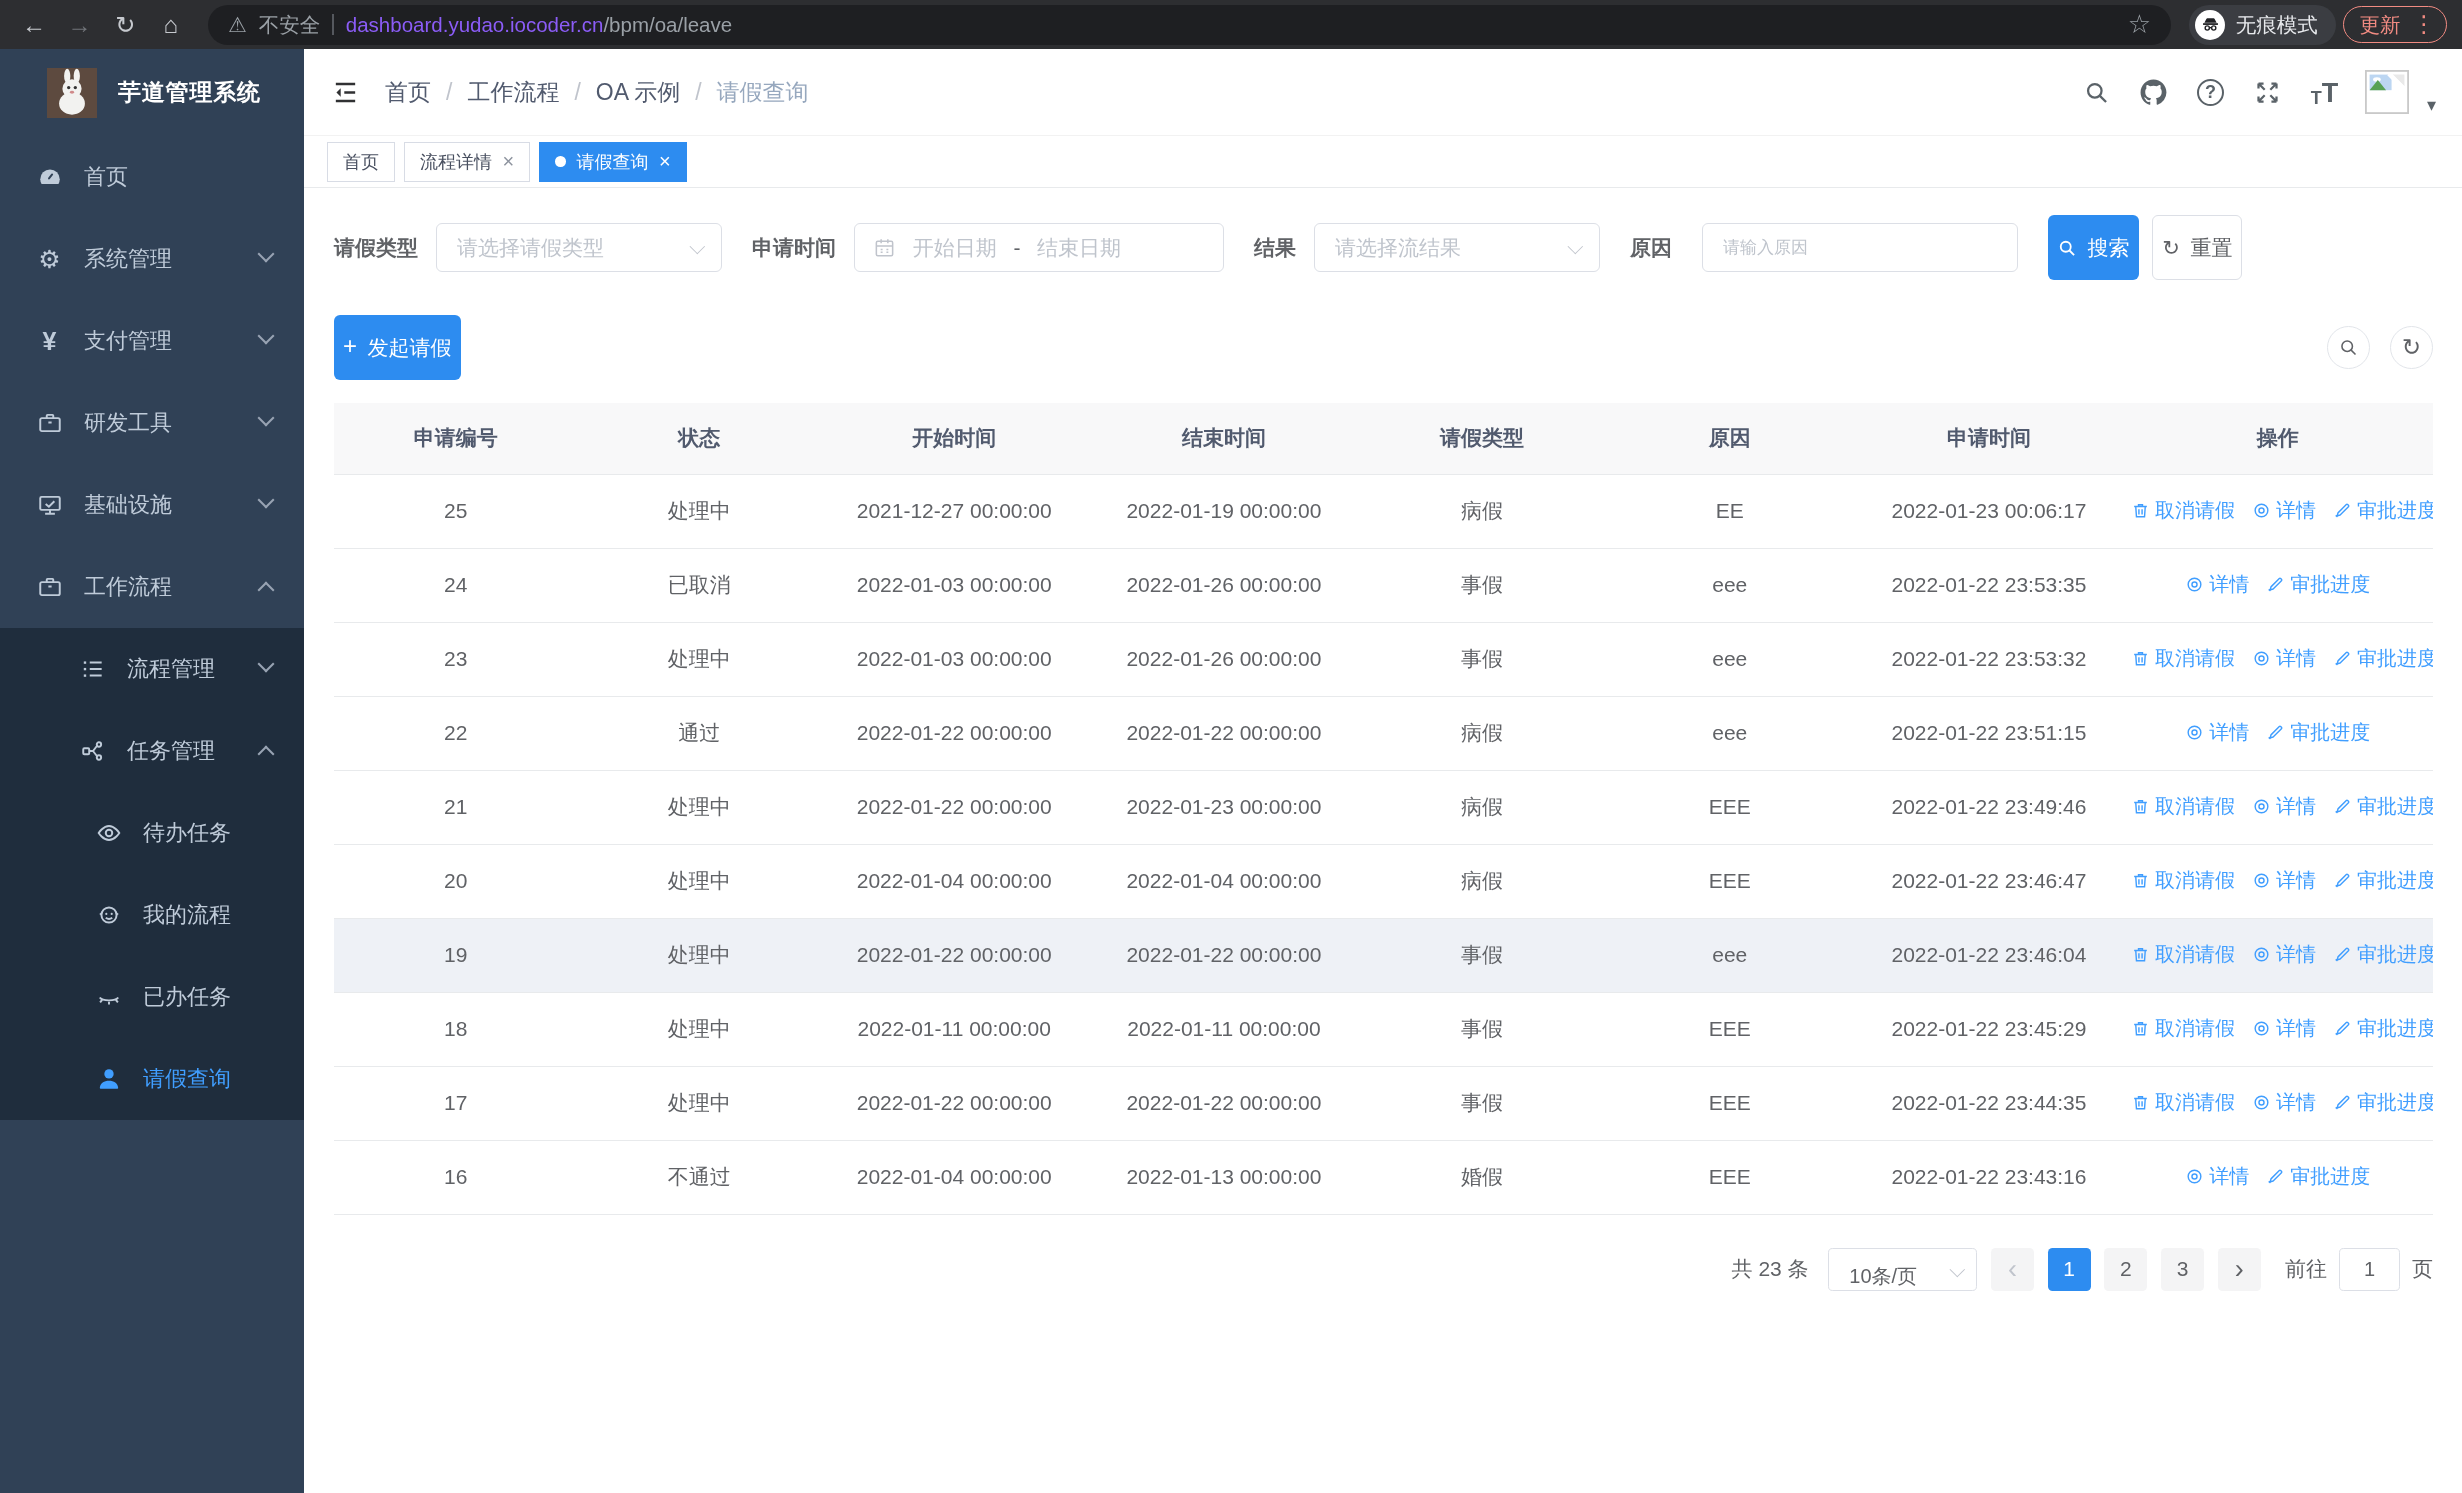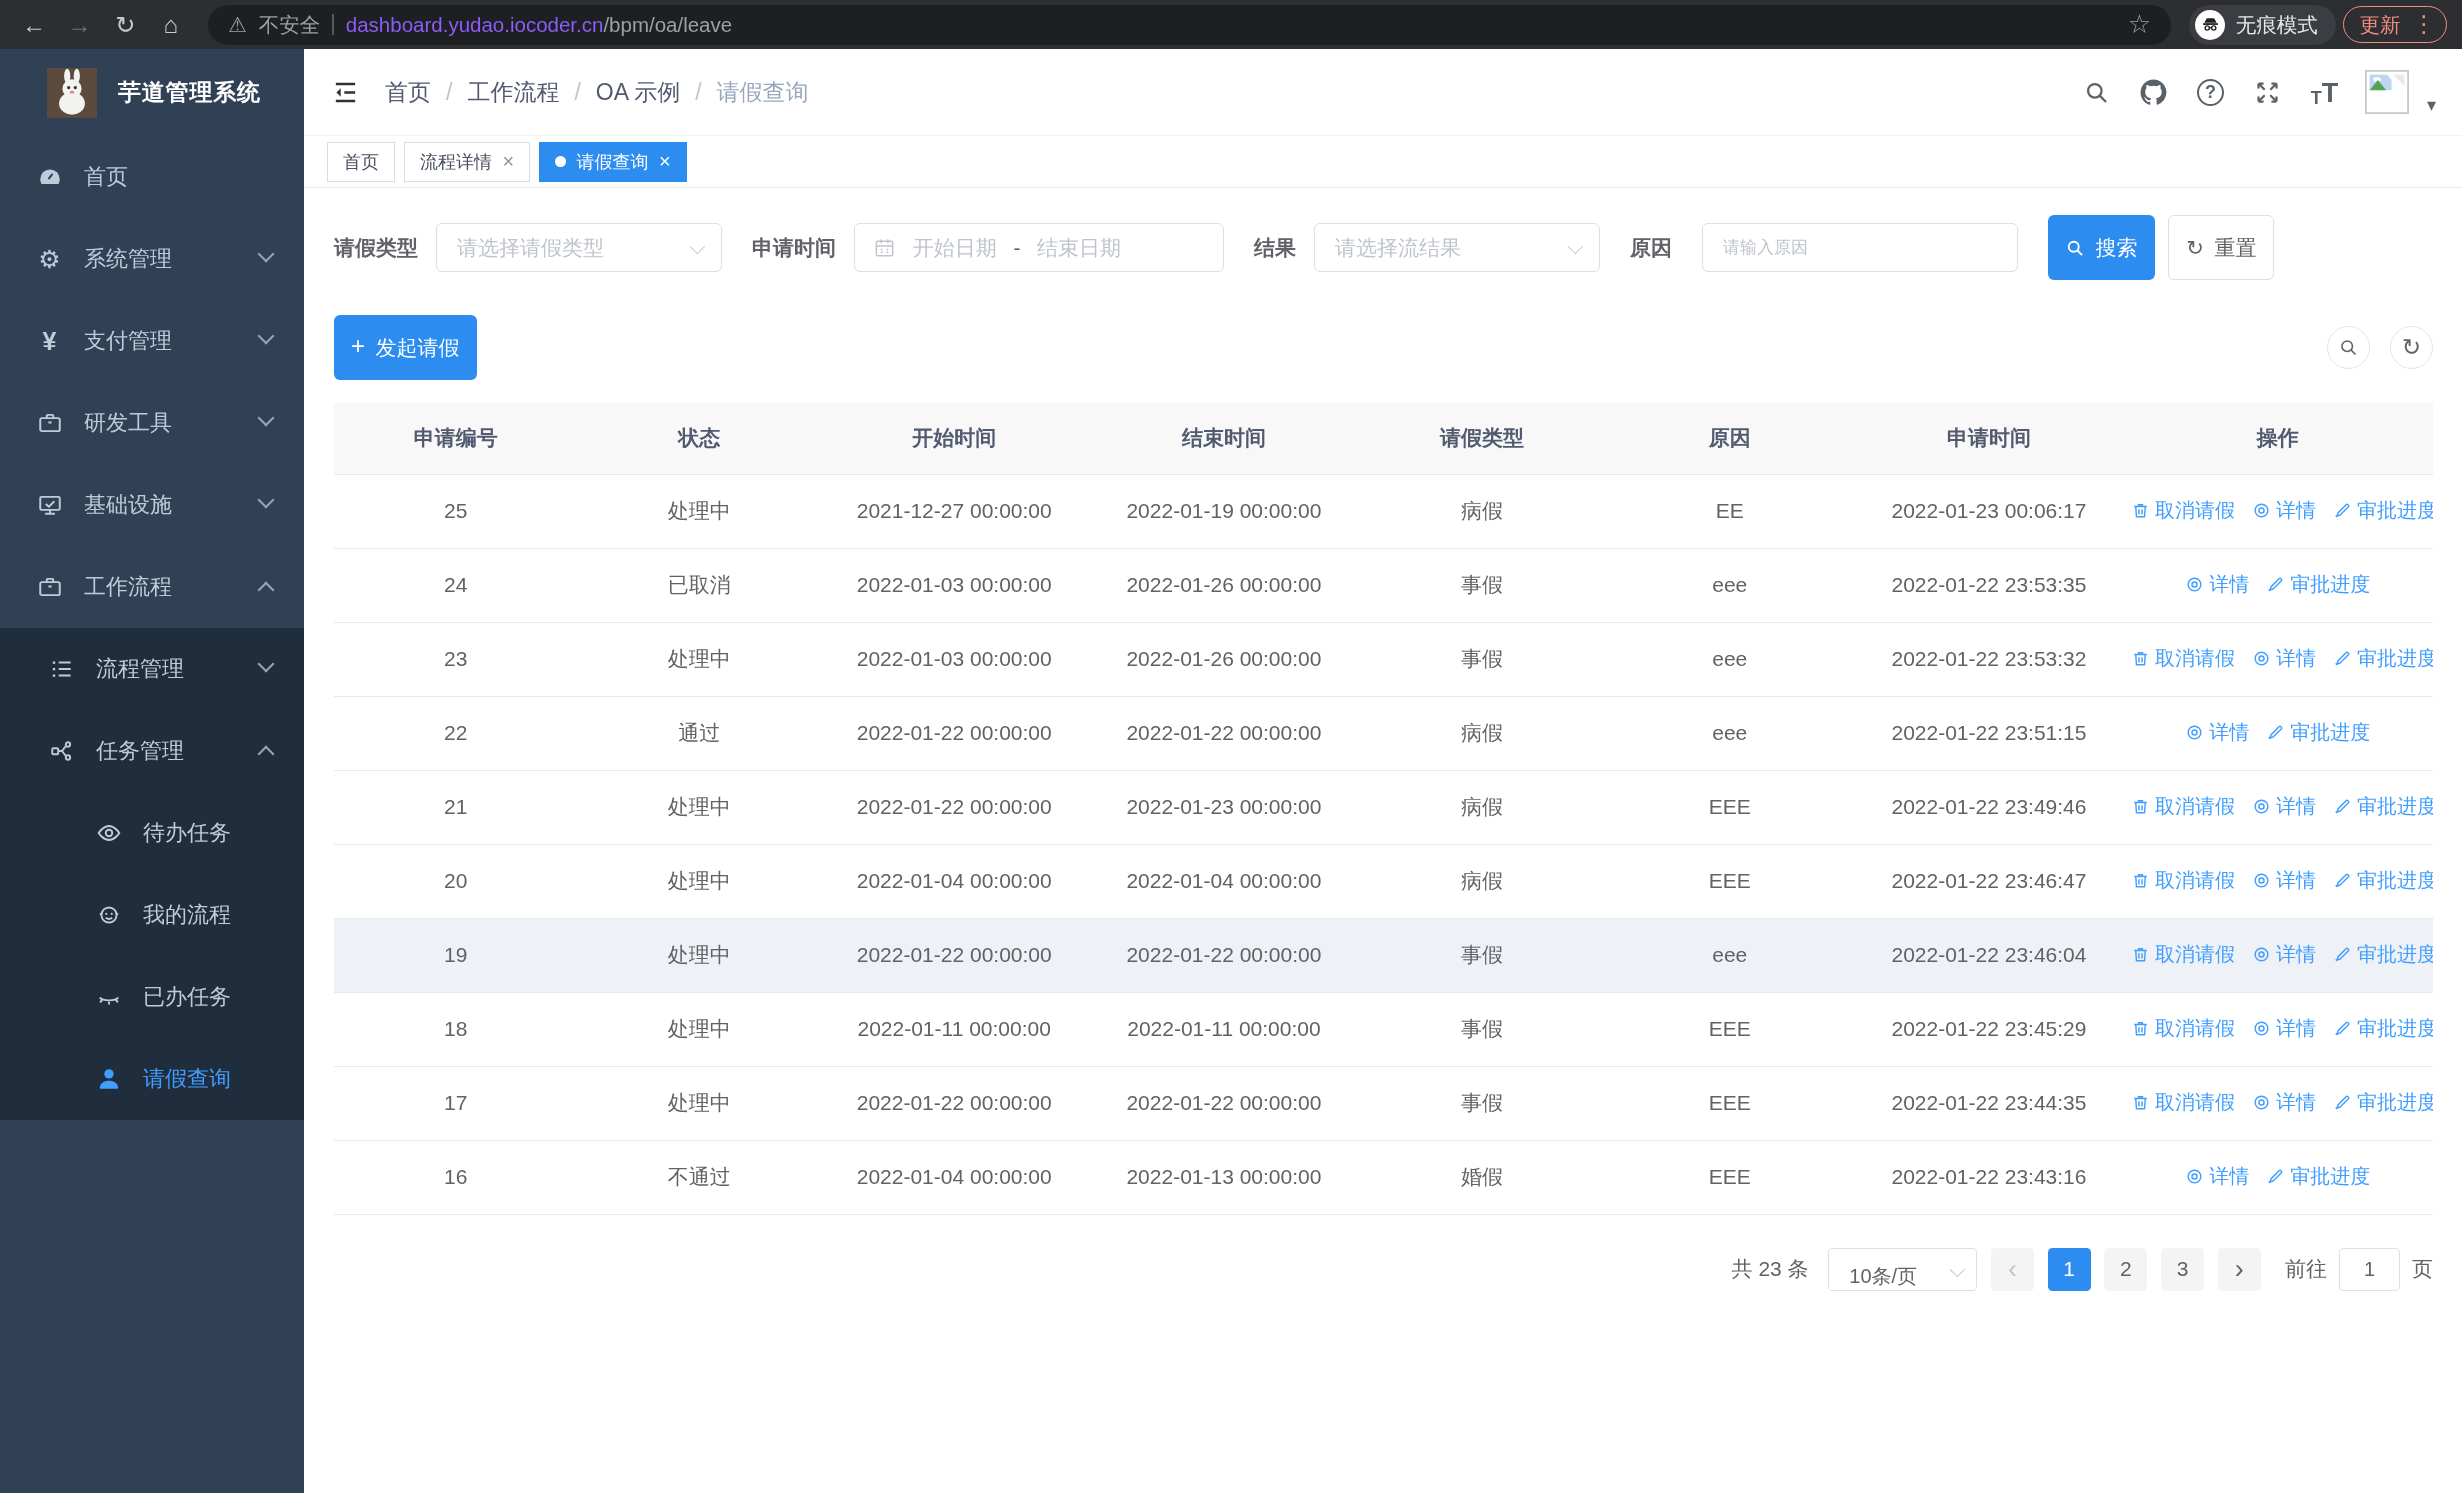--- a/index.html
+++ b/index.html
@@ -33,21 +33,21 @@
   .logo-row { height:87px; display:flex; align-items:center; padding-left:47px; gap:21px; }
   .logo-img { width:50px; height:50px; flex-shrink:0; }
   .logo-img svg { width:50px; height:50px; }
   .logo-title { color:#fff; font-size:23px; font-weight:bold; letter-spacing:0.8px; }
   .nav-item { height:82px; display:flex; align-items:center; color:var(--sidebar-text);
               font-size:22px; position:relative; cursor:pointer; }
   .nav-item .ic { width:29px; height:29px; display:flex; align-items:center; justify-content:center;
                   margin-right:20px; font-size:25px; flex-shrink:0; }
   .nav-item .ic svg { width:26px; height:26px; }
   .lv1 { padding-left:35px; }
-  .lv2 { padding-left:47px; }
+  .lv2 { padding-left:78px; }
   .lv3 { padding-left:94px; }
   .in-sub { background:var(--submenu-bg); }
   .nav-item.active { color:var(--link); }
   .chev { position:absolute; right:32px; width:12px; height:12px;
           border-right:2.3px solid #98a3b3; border-bottom:2.3px solid #98a3b3; }
   .chev.down { transform:rotate(45deg); top:30px; }
   .chev.up { transform:rotate(-135deg); top:38px; }
 
   .main { flex:1; display:flex; flex-direction:column; background:#fff; min-width:0; }
 
@@ -97,21 +97,21 @@
   .w-result { width:286px; }
   .drange { height:49px; border:1.5px solid #dcdfe6; border-radius:6px; display:flex; align-items:center;
             padding:0 18px; color:#bfc4cc; font-size:21px; gap:16.7px; width:370px; background:#fff; cursor:pointer; }
   .drange .cal { color:#c0c4cc; display:flex; }
   .drange .cal svg { width:23px; height:23px; }
   .drange .sep { color:#606266; }
   .input { height:49px; border:1.5px solid #dcdfe6; border-radius:6px; padding:0 20px; font-size:17px;
            color:#606266; width:316px; outline:none;margin-left:12px; }
   .input::placeholder { color:#bfc4cc; }
   .btn { height:65px; border-radius:6px; font-size:21px; display:inline-flex; align-items:center;
-         gap:10.6px; padding:0 17px; border:none; cursor:pointer; font-family:inherit; }
+         gap:10.6px; padding:0 9px; border:none; cursor:pointer; font-family:inherit; }
   .btn svg { width:20px; height:20px; }
   .btn-primary { background:var(--primary); color:#fff; }
   .btn-plain { background:#fff; border:1.5px solid #dcdfe6; color:#606266; }
   .btn .ricon { font-size:21px; line-height:1; }
   .mr18 { margin-right:13.7px; }
 
   .actions-row { margin-top:35px; display:flex; align-items:center; }
   .plus { font-size:24px; line-height:1; margin-top:-3px; }
   .right-tools { margin-left:auto; display:flex; gap:20px; }
   .circle-btn { width:43px; height:43px; border-radius:50%; border:1.5px solid #e2e5ea; background:#fff;

